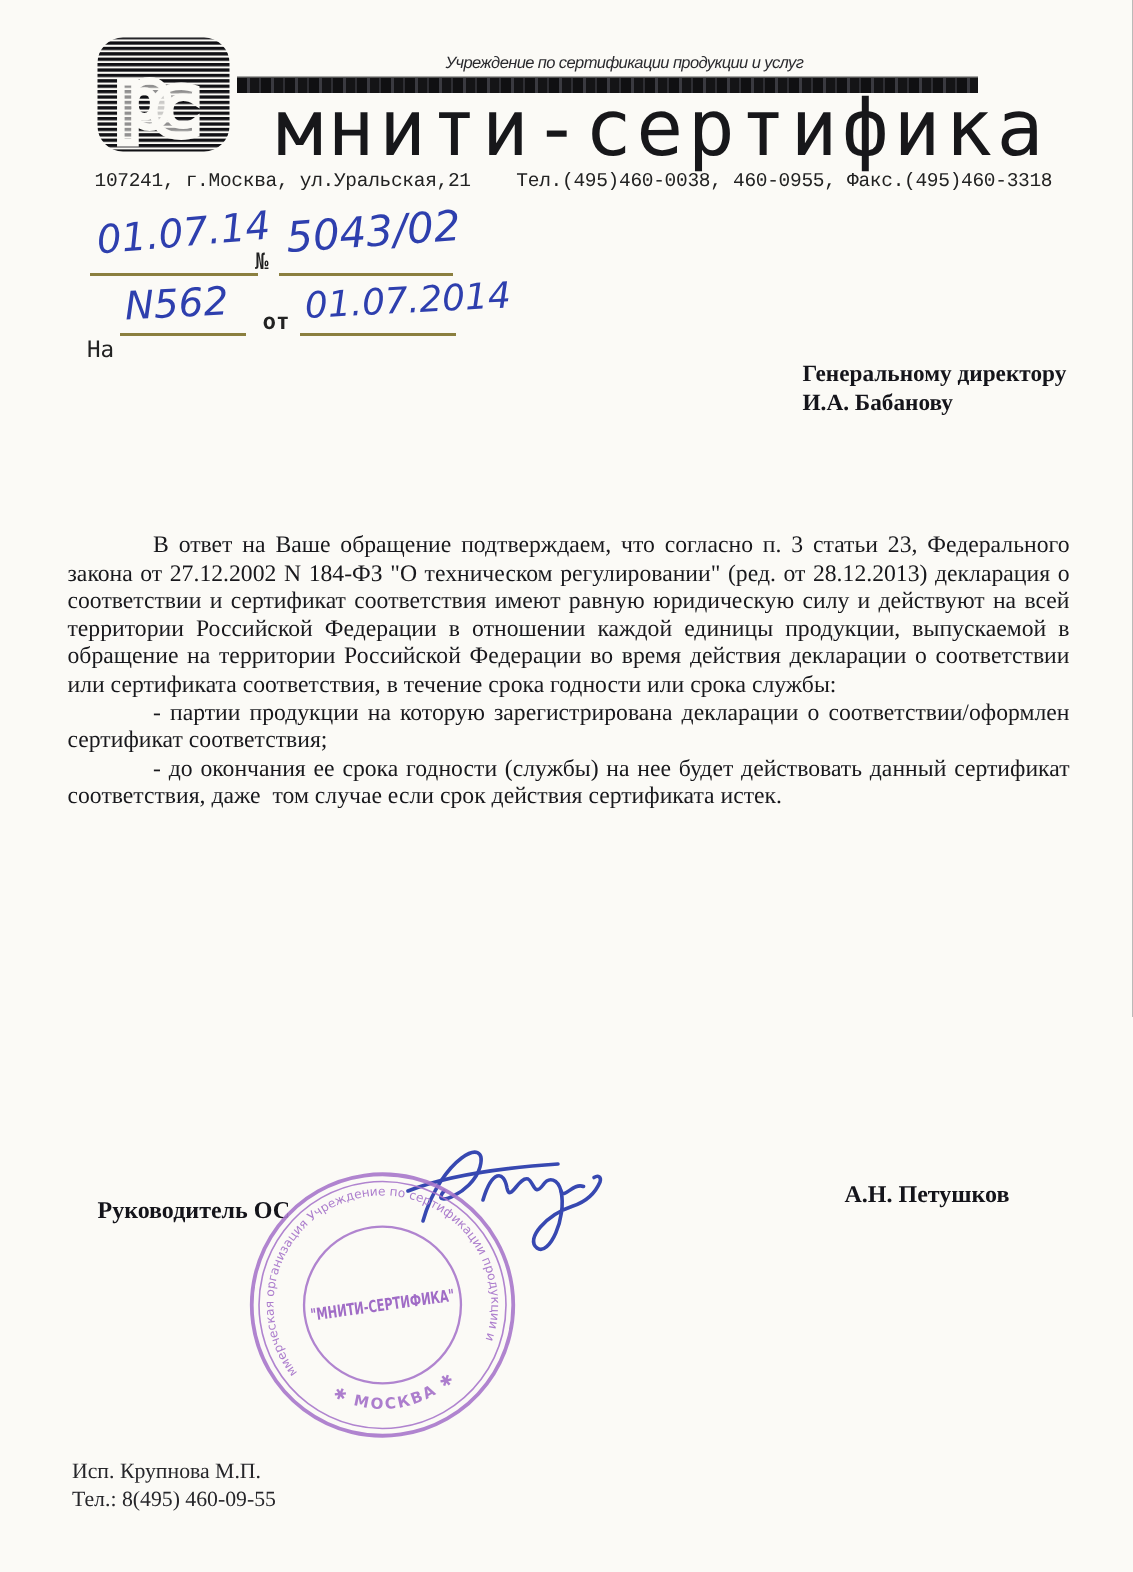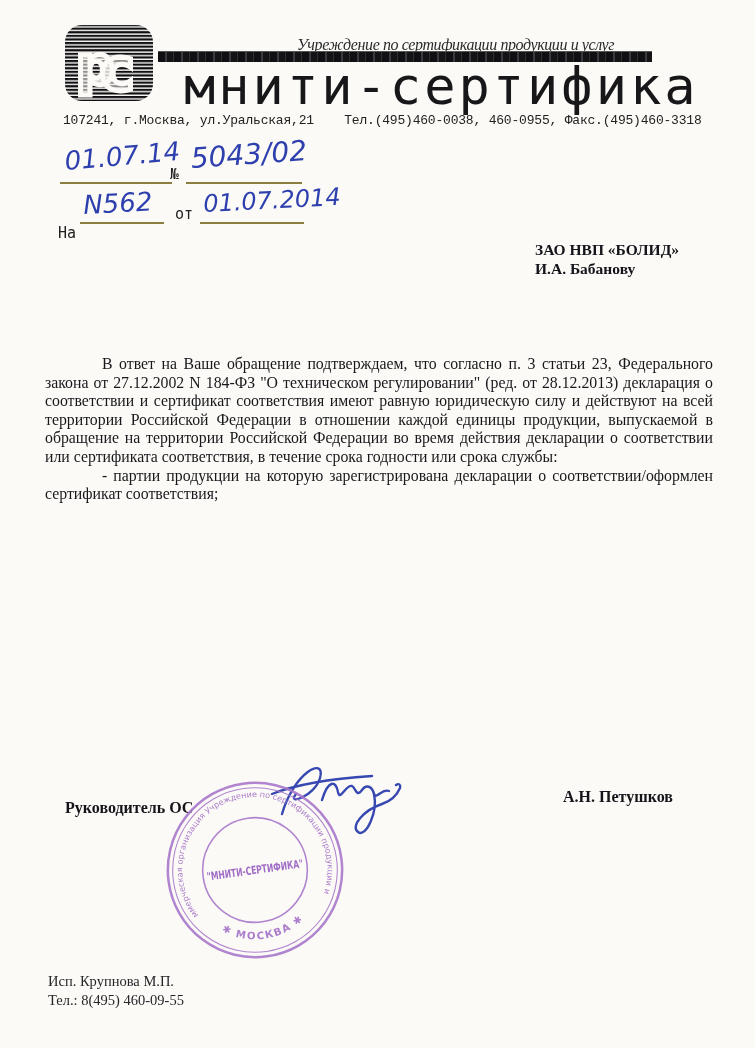--- a/index.html
+++ b/index.html
@@ -4,22 +4,22 @@
 <style>
   html,body{margin:0;padding:0;background:#888;}
   .page{
     position:relative;width:755px;height:1048px;margin:0 auto;
     background:#fbfaf6;overflow:hidden;
     font-family:"Liberation Serif", serif;color:#1d1d1f;
   }
   .abs{position:absolute;}
   
   .tagline{
-    font-family:Liberation Serif, serif;font-style:italic;
-    font-size:16px;letter-spacing:-0.4px;color:#2a2a2e;white-space:nowrap;
+    font-family:Liberation Sans, sans-serif;font-style:italic;
+    font-size:11px;letter-spacing:-0.4px;color:#2a2a2e;white-space:nowrap;
   }
   .header-rule{
     background:repeating-linear-gradient(90deg,#101012 0 7px,#3a3a40 7px 9px,#141416 9px 15px,#2e2e33 15px 16px);
     height:10px;border-top:1px solid #555;
   }
   .org-title{
     font-family:"DejaVu Sans Mono", monospace;font-size:52px;line-height:1;
     letter-spacing:3px;color:#17171a;white-space:nowrap;
   }
   .address-line{
@@ -71,32 +71,33 @@
 
   <div class="abs hand" style="left:66px;top:146px;font-size:26px;transform:rotate(-5deg);">01.07.14</div>
   <div class="abs field-underline" style="left:60px;top:182px;width:112px;"></div>
   <div class="abs typed" style="left:170px;top:165px;">№</div>
   <div class="abs hand" style="left:192px;top:142px;font-size:28px;transform:rotate(-4deg);">5043/02</div>
   <div class="abs field-underline" style="left:186px;top:182px;width:116px;"></div>
 
   <div class="abs typed" style="left:58px;top:203px;margin-top:21px;">На</div>
   <div class="abs hand" style="left:84px;top:190px;font-size:26px;transform:rotate(-3deg);">N562</div>
   <div class="abs field-underline" style="left:80px;top:222px;width:84px;"></div>
-  <div class="abs typed" style="left:175px;top:205px;">от</div>
+  <div class="abs typed" style="left:175px;top:205px;font-weight:bold;">от</div>
   <div class="abs hand" style="left:204px;top:190px;font-size:24px;transform:rotate(-3deg);">01.07.2014</div>
   <div class="abs field-underline" style="left:200px;top:222px;width:104px;"></div>
 
   <div class="abs recipient" style="left:535px;top:240px;">
-    <div>ЗАО НВП «БОЛИД»</div>
+    <div>Генеральному директору</div>
     <div>И.А. Бабанову</div>
   </div>
 
   <div class="abs body-text" style="left:45px;top:355px;">
     <p>В ответ на Ваше обращение подтверждаем, что согласно п. 3 статьи 23, Федерального закона от 27.12.2002 N 184-ФЗ "О техническом регулировании" (ред. от 28.12.2013) декларация о соответствии и сертификат соответствия имеют равную юридическую силу и действуют на всей территории Российской Федерации в отношении каждой единицы продукции, выпускаемой в обращение на территории Российской Федерации во время действия декларации о соответствии или сертификата соответствия, в течение срока годности или срока службы:</p>
     <p>- партии продукции на которую зарегистрирована декларации о соответствии/оформлен сертификат соответствия;</p>
+    <p>- до окончания ее срока годности (службы) на нее будет действовать данный сертификат соответствия, даже  том случае если срок действия сертификата истек.</p>
   </div>
 
   <div class="abs sig-label" style="left:65px;top:788px;margin-top:11px;">Руководитель ОС</div>
   <div class="abs sig-label" style="left:563px;top:788px;">А.Н. Петушков</div>
 
   <div class="abs" style="left:268px;top:750px;width:185px;height:95px;">
     <svg width="185" height="95" viewBox="0 0 185 95">
       <g fill="none" stroke="#2739ac" stroke-width="2.4" stroke-linecap="round" opacity="0.92">
         <path d="M 14,64 C 26,22 58,6 52,28 C 47,46 18,56 28,44"></path>
         <path d="M 4,44 C 34,32 74,28 104,26"></path>

